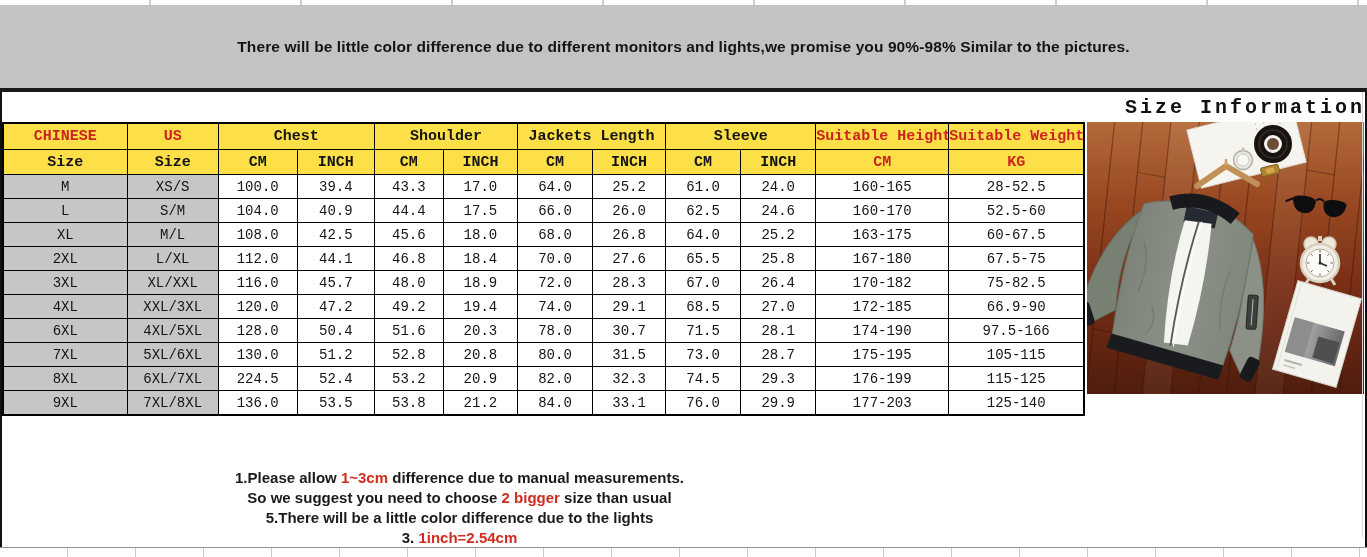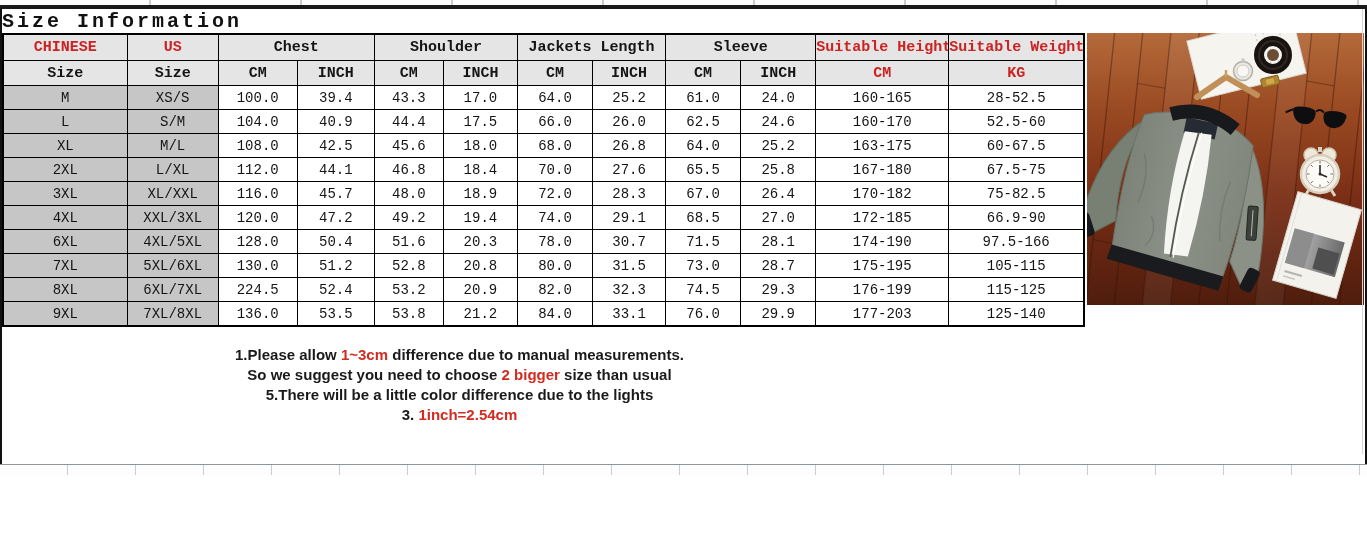--- a/index.html
+++ b/index.html
@@ -12,53 +12,56 @@
   .grid-strip.bottom{height:10px;border-top:1px solid #8f9499;background-image:repeating-linear-gradient(to right,transparent 0 67px,#c7ccd3 67px 68px);}
 
   
   .banner{height:83px;background:#c3c3c3;display:flex;align-items:center;justify-content:center;}
   .banner span{font-size:15.5px;font-weight:bold;color:#141414;letter-spacing:.1px;}
 
   .black-rule{height:4px;background:#1a1a1a;}
 
   
   .content{position:relative;background:#fff;border-left:2px solid #111;border-right:2px solid #111;height:455px;box-sizing:border-box;}
-  .title-row{height:24px;display:flex;align-items:center;justify-content:flex-start;}
+  .title-row{height:30px;display:flex;align-items:center;justify-content:flex-end;}
   .title-row .title{font-family:"Liberation Mono",monospace;font-size:20px;font-weight:bold;color:#111;letter-spacing:3px;}
 
   .main-row{display:flex;align-items:flex-start;}
 
   
   table.size-table{border-collapse:collapse;table-layout:fixed;width:1083px;flex:none;
     font-family:"Liberation Mono",monospace;color:#141414;border:2px solid #000;}
   table.size-table th,table.size-table td{border:1px solid #000;text-align:center;vertical-align:middle;
     padding:0;overflow:hidden;white-space:nowrap;}
-  table.size-table thead th{background:#e5e5e5;font-size:15px;font-weight:bold;height:24px;}
+  table.size-table thead th{background:#fde047;font-size:15px;font-weight:bold;height:24px;}
   table.size-table thead tr.r1 th{height:25px;}
   table.size-table td{background:#fff;font-size:14px;height:23px;font-weight:normal;}
   table.size-table td.gray{background:#c6c6c6;}
   .red{color:#cc2222;}
 
   
   .photo{width:277px;height:272px;margin-left:2px;flex:none;position:relative;}
   .photo svg{display:block;}
   .right-gridline{position:absolute;top:0;bottom:10px;left:1360px;width:1px;background:#d3d7dc;}
 
   
-  .notes{padding-top:18px;width:915px;text-align:center;}
+  .notes{padding-top:52px;width:915px;text-align:center;}
   .note-line{font-size:15px;line-height:20px;font-weight:bold;color:#1a1a1a;}
   .note-line .red{color:#d22b20;}
 </style>
 </head>
 <body>
 
 <div class="page">
 
   <div class="grid-strip top"></div>
 
+  <div class="banner">
+    <span>There will be little color difference due to different monitors and lights,we promise you 90%-98%  Similar to the pictures.</span>
+  </div>
 
   <div class="black-rule"></div>
 
   <div class="content">
     <div class="title-row">
       <span class="title">Size Information</span>
     </div>
 
     <div class="main-row">
 

